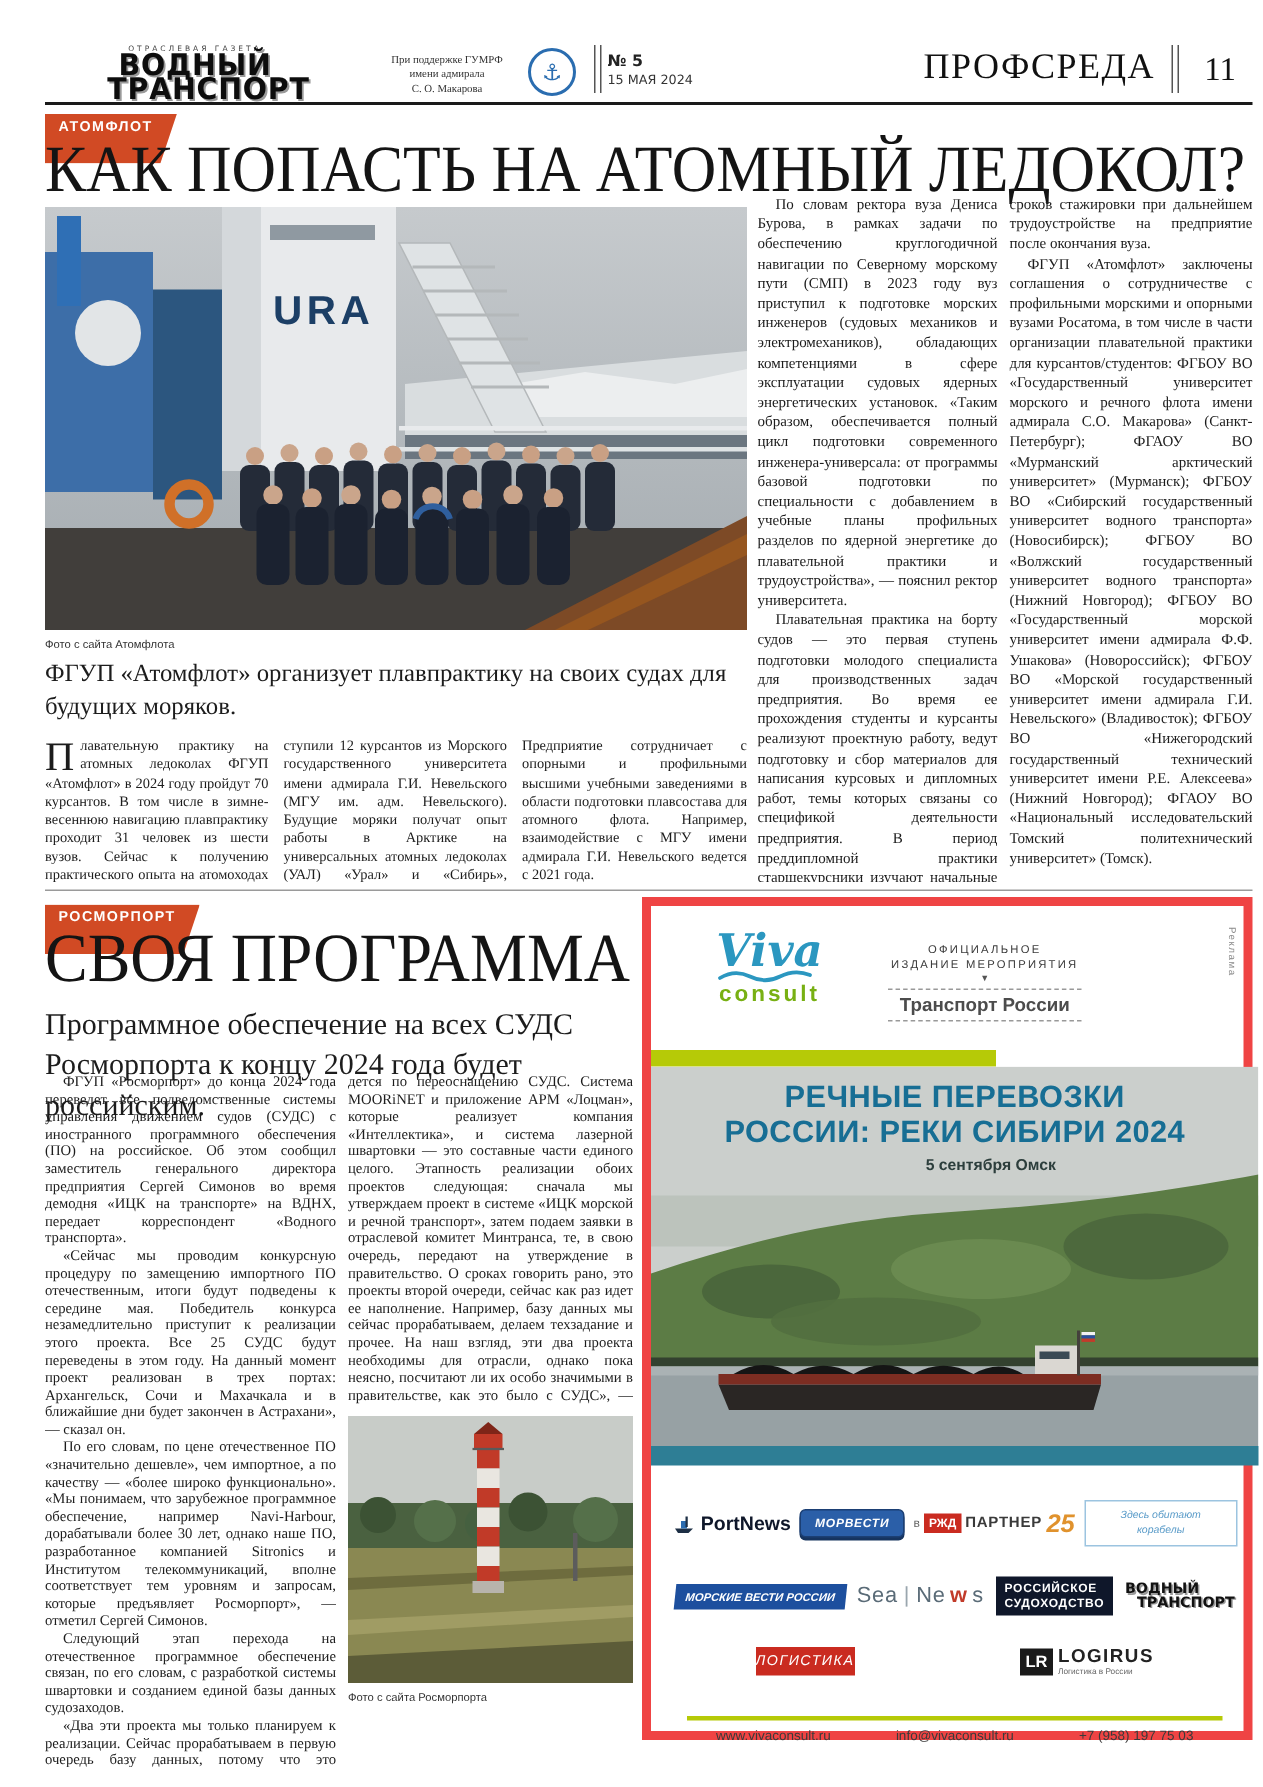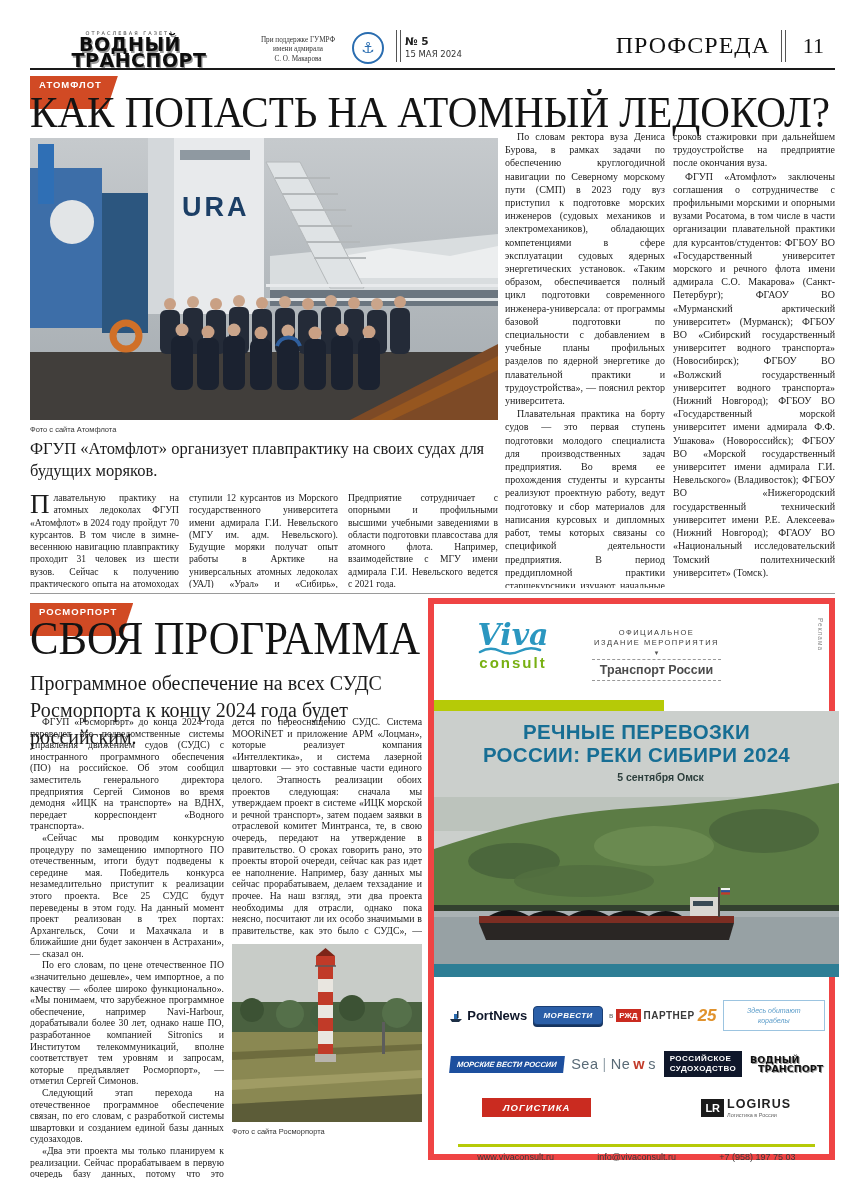--- a/index.html
+++ b/index.html
@@ -72,21 +72,21 @@
   .rzd-num{font-weight:700;font-style:italic;font-size:17px;color:#e0922d;}
   .korabel{border:1px solid #9cc4e0;color:#5b9cc9;font-size:7px;font-style:italic;padding:5px 7px;text-align:center;line-height:1.4;width:86px;}
   .mv{background:#1d4f9e;color:#fff;font-weight:700;font-style:italic;font-size:7.5px;padding:4px 7px;transform:skewX(-6deg);}
   .sn{font-size:14.5px;color:#5a6b77;font-weight:400;letter-spacing:.5px;}
   .sn .bar{color:#9aa6ae;padding:0 1px;}
   .sn .w{color:#c23b2a;font-weight:700;}
   .redbox{background:#0f172a;color:#fff;font-weight:700;font-size:8px;line-height:1.25;padding:3px 6px;text-align:left;letter-spacing:.5px;}
   .vtlogo{font-family:"DejaVu Sans",sans-serif;font-weight:800;font-size:9.5px;line-height:9px;color:#111;
        text-shadow:1px 1px 0 #999;text-align:left;}
   .vtlogo .in{margin-left:8px;}
-  .logistika{background:#ca2b20;color:#fff;font-weight:700;font-style:italic;font-size:9.5px;padding:4px 21px;letter-spacing:1px;}
+  .logistika{background:#ca2b20;color:#fff;font-weight:400;font-style:italic;font-size:9.5px;padding:4px 0;letter-spacing:1px;}
   .lgr-icon{background:#1a1a1a;color:#fff;font-weight:700;font-size:11px;padding:3px 4px;}
   .lgr-name{font-weight:700;font-size:12.5px;color:#222;letter-spacing:1px;}
   .lgr-sub{font-size:5.5px;color:#666;margin-top:1px;}
   .limeline{left:24px;top:540px;width:357px;height:3px;background:#b6ca07;}
   .adfooter{left:0;top:548px;width:405px;display:flex;justify-content:space-evenly;
        font-family:"Liberation Sans",sans-serif;font-size:9px;color:#3a3a3a;}
 </style>
 </head>
 <body>
 

